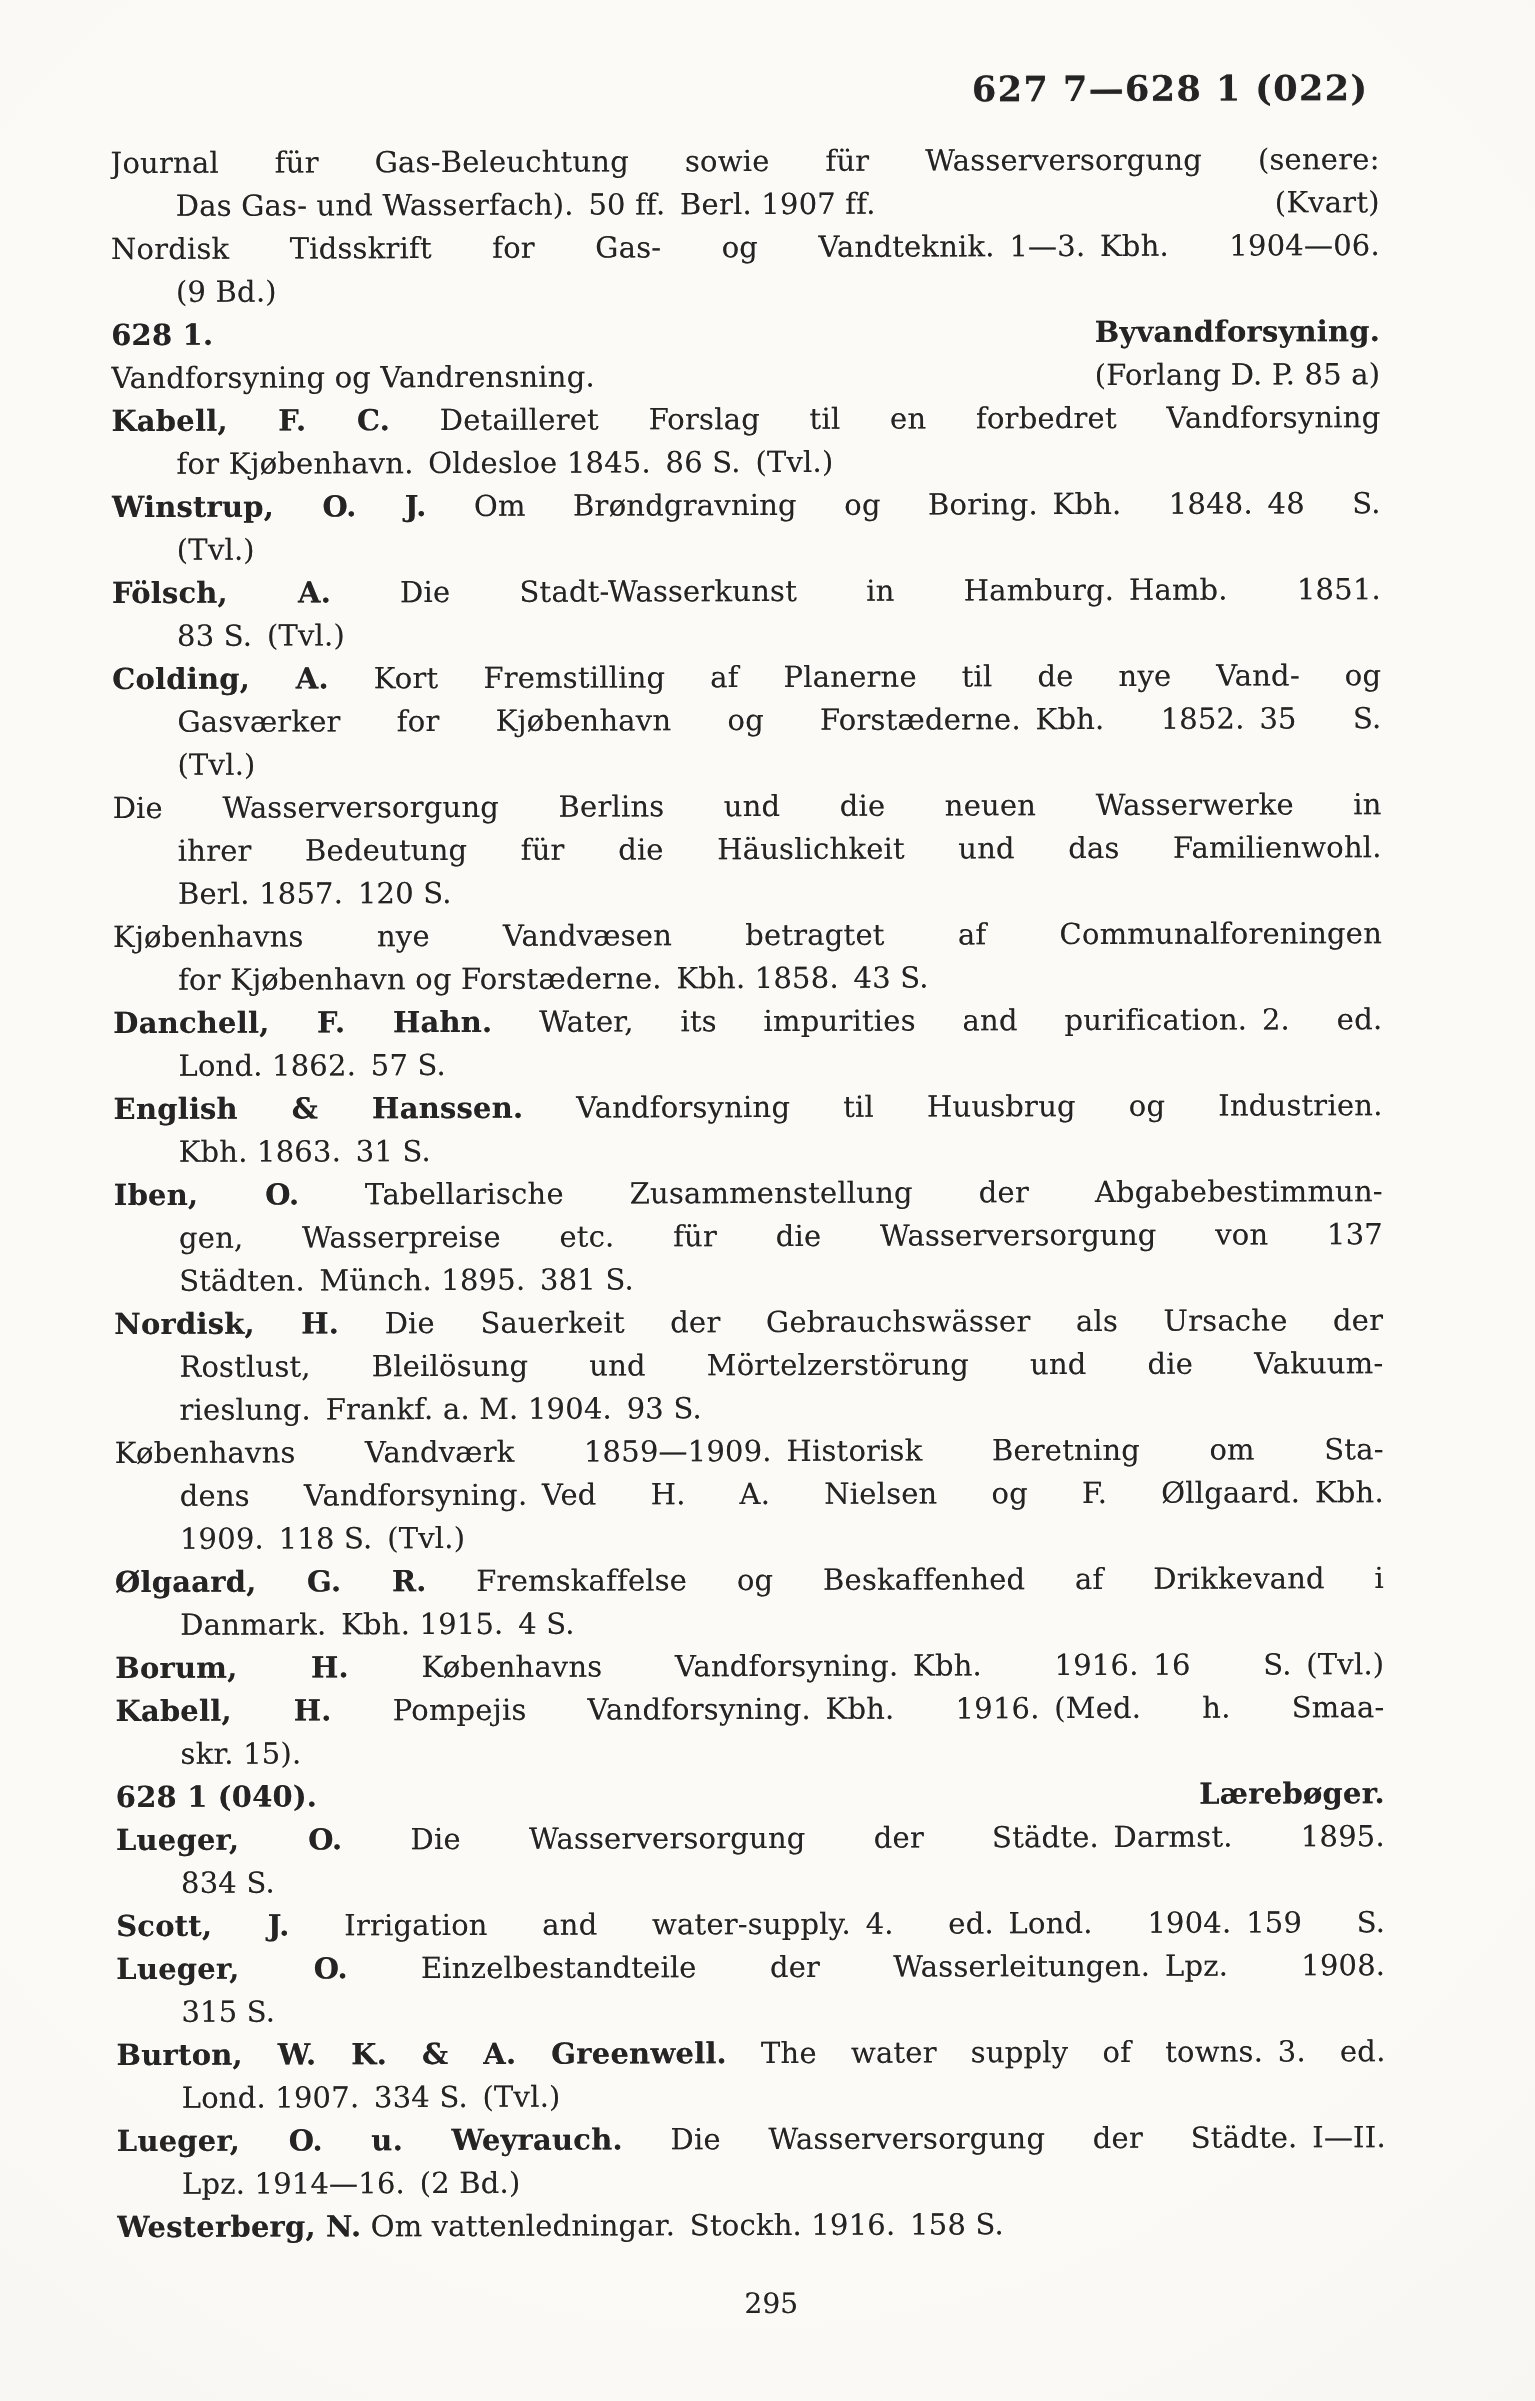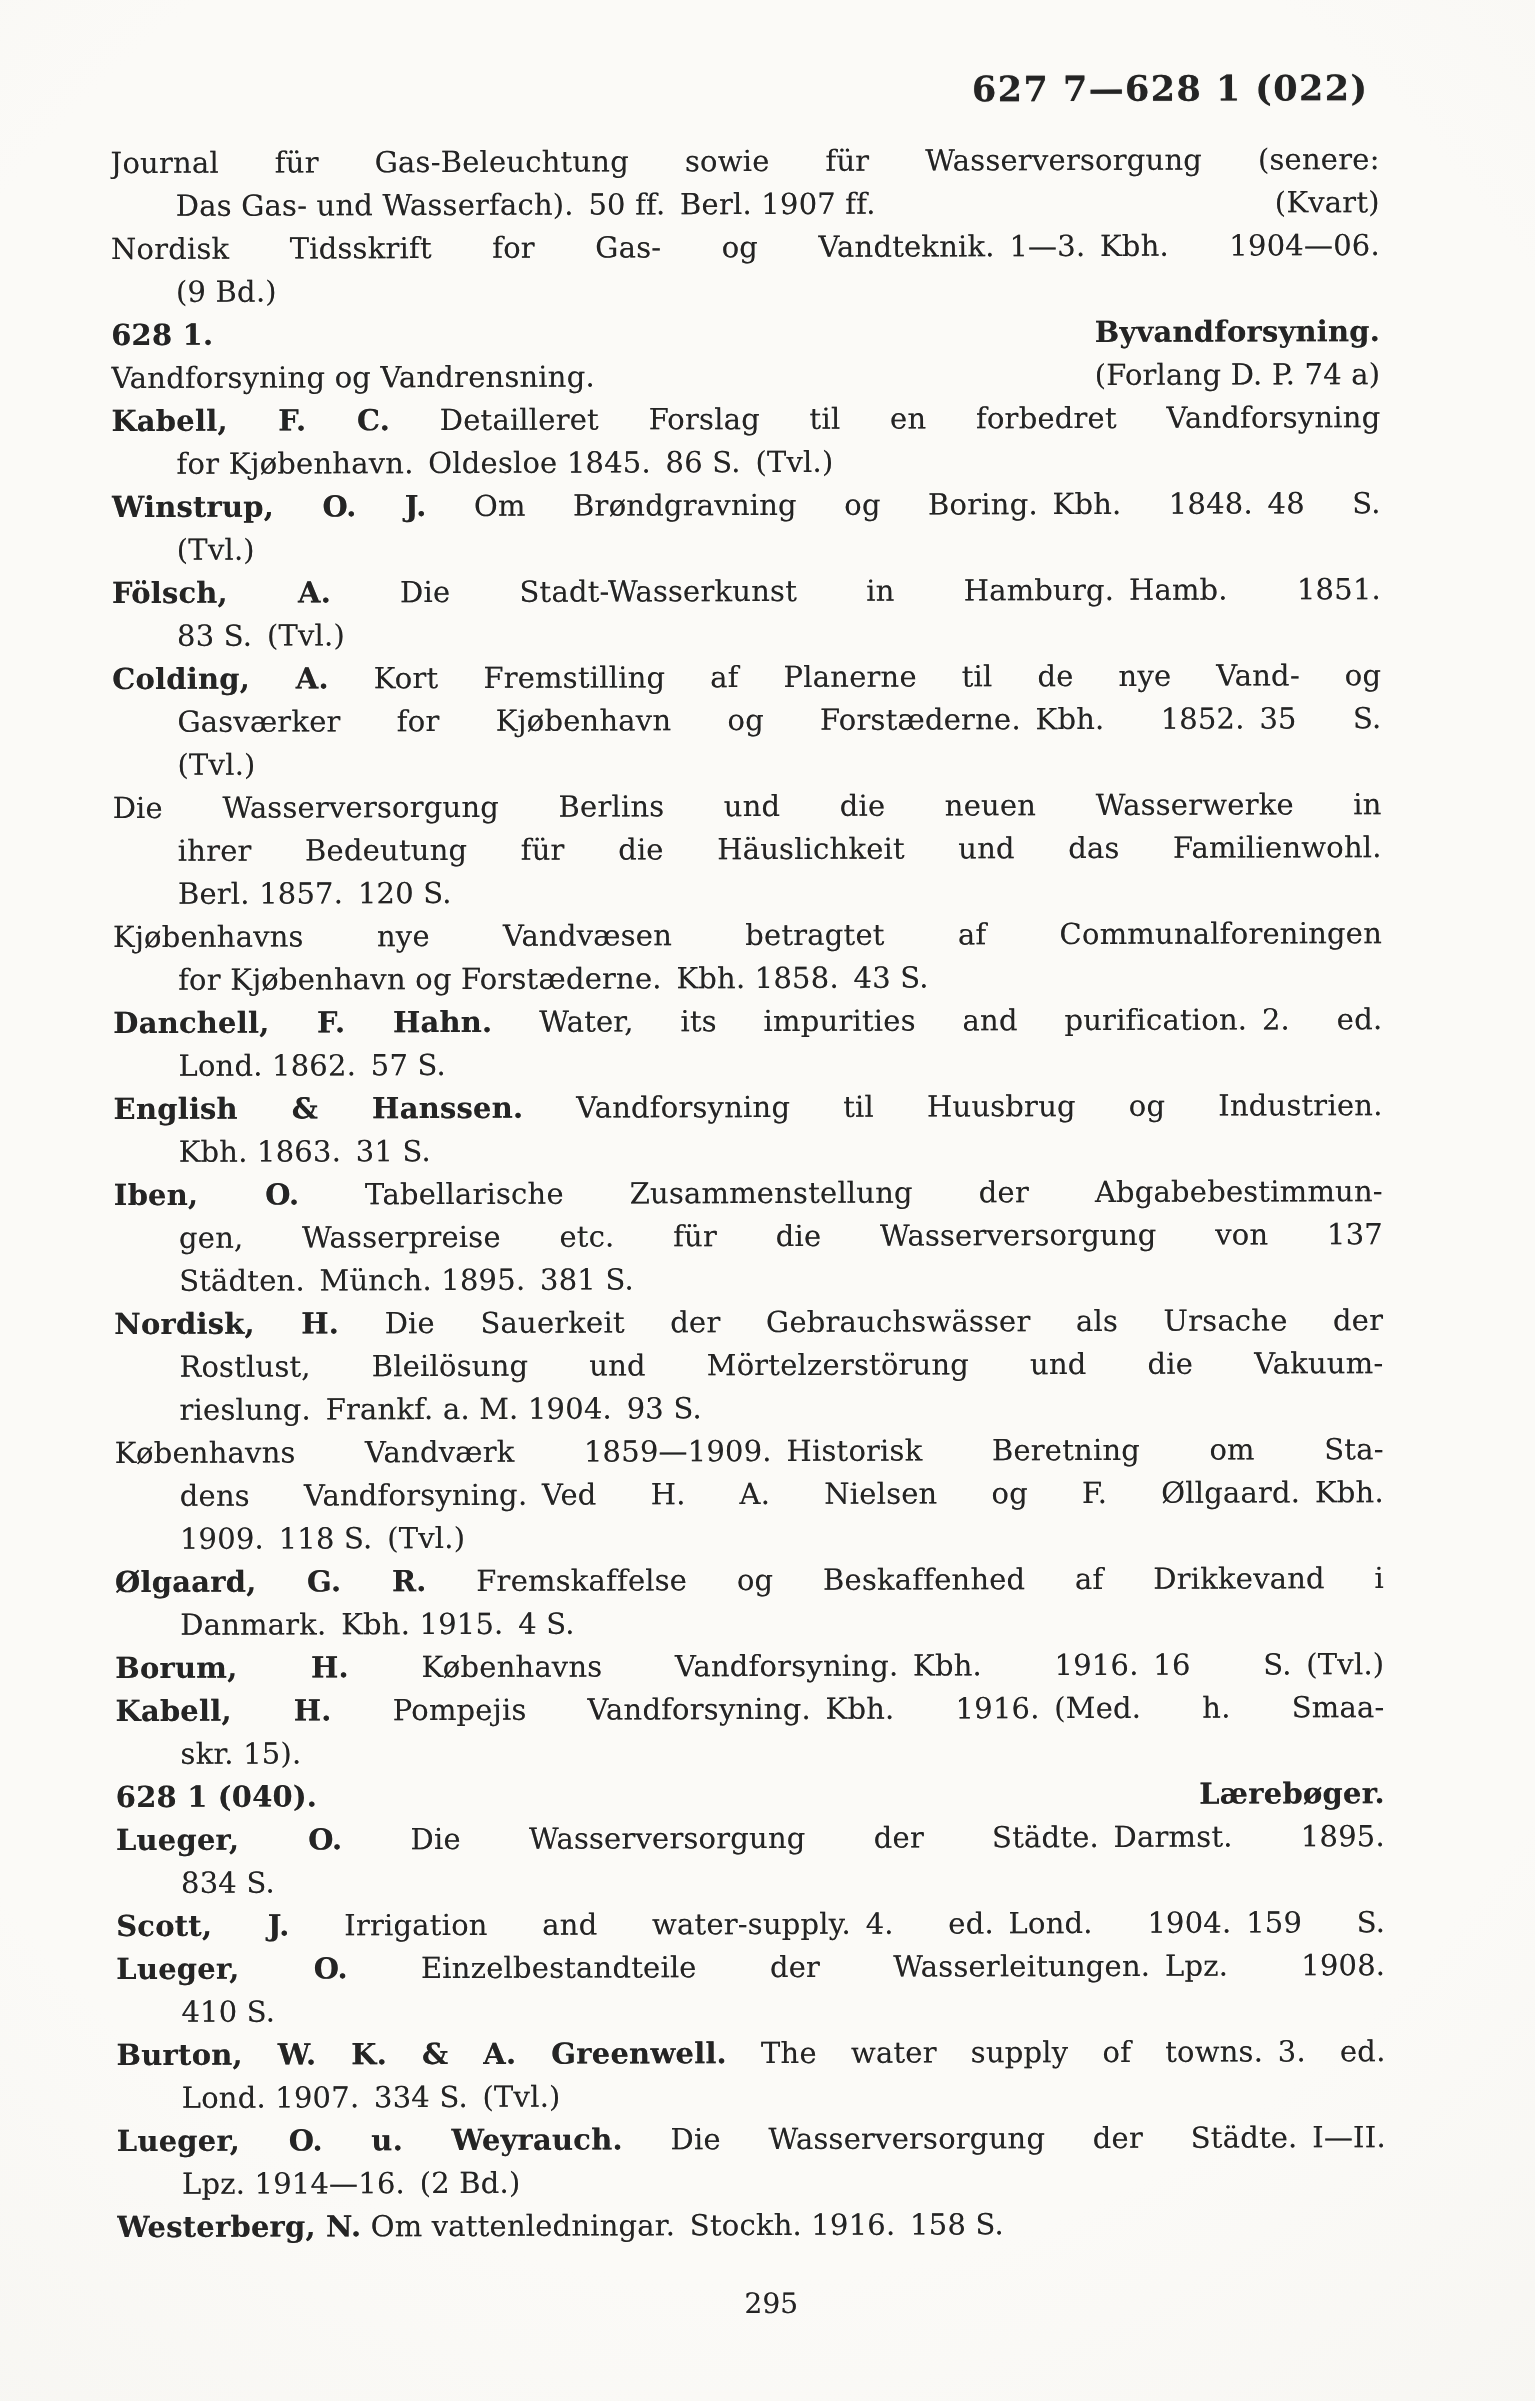--- a/index.html
+++ b/index.html
@@ -53,21 +53,21 @@
           <span class="right">(Kvart)</span>
         </div>
         <div class="line justify"><span class="left">Nordisk Tidsskrift for Gas- og Vandteknik. 1—3. Kbh. 1904—06.</span></div>
         <div class="line indent"><span class="left">(9 Bd.)</span></div>
         <div class="line flex">
           <span class="left"><span class="b">628 1.</span></span>
           <span class="right b">Byvandforsyning.</span>
         </div>
         <div class="line flex">
           <span class="left">Vandforsyning og Vandrensning.</span>
-          <span class="right">(Forlang D. P. 74 a)</span>
+          <span class="right">(Forlang D. P. 85 a)</span>
         </div>
         <div class="line justify"><span class="left"><span class="b">Kabell, F. C.</span> Detailleret Forslag til en forbedret Vandforsyning</span></div>
         <div class="line indent"><span class="left">for Kjøbenhavn. Oldesloe 1845. 86 S. (Tvl.)</span></div>
         <div class="line justify"><span class="left"><span class="b">Winstrup, O. J.</span> Om Brøndgravning og Boring. Kbh. 1848. 48 S.</span></div>
         <div class="line indent"><span class="left">(Tvl.)</span></div>
         <div class="line justify"><span class="left"><span class="b">Fölsch, A.</span> Die Stadt-Wasserkunst in Hamburg. Hamb. 1851.</span></div>
         <div class="line indent"><span class="left">83 S. (Tvl.)</span></div>
         <div class="line justify"><span class="left"><span class="b">Colding, A.</span> Kort Fremstilling af Planerne til de nye Vand- og</span></div>
         <div class="line indent justify"><span class="left">Gasværker for Kjøbenhavn og Forstæderne. Kbh. 1852. 35 S.</span></div>
         <div class="line indent"><span class="left">(Tvl.)</span></div>
@@ -95,21 +95,21 @@
         <div class="line justify"><span class="left"><span class="b">Kabell, H.</span> Pompejis Vandforsyning. Kbh. 1916. (Med. h. Smaa-</span></div>
         <div class="line indent"><span class="left">skr. 15).</span></div>
         <div class="line flex">
           <span class="left"><span class="b">628 1 (040).</span></span>
           <span class="right b">Lærebøger.</span>
         </div>
         <div class="line justify"><span class="left"><span class="b">Lueger, O.</span> Die Wasserversorgung der Städte. Darmst. 1895.</span></div>
         <div class="line indent"><span class="left">834 S.</span></div>
         <div class="line justify"><span class="left"><span class="b">Scott, J.</span> Irrigation and water-supply. 4. ed. Lond. 1904. 159 S.</span></div>
         <div class="line justify"><span class="left"><span class="b">Lueger, O.</span> Einzelbestandteile der Wasserleitungen. Lpz. 1908.</span></div>
-        <div class="line indent"><span class="left">410 S.</span></div>
+        <div class="line indent"><span class="left">315 S.</span></div>
         <div class="line justify"><span class="left"><span class="b">Burton, W. K. &amp; A. Greenwell.</span> The water supply of towns. 3. ed.</span></div>
         <div class="line indent"><span class="left">Lond. 1907. 334 S. (Tvl.)</span></div>
         <div class="line justify"><span class="left"><span class="b">Lueger, O. u. Weyrauch.</span> Die Wasserversorgung der Städte. I—II.</span></div>
         <div class="line indent"><span class="left">Lpz. 1914—16. (2 Bd.)</span></div>
         <div class="line"><span class="left"><span class="b">Westerberg, N.</span> Om vattenledningar. Stockh. 1916. 158 S.</span></div>
       </section>
 
     <div class="pagenum">295</div>
   </div>
 </main>

